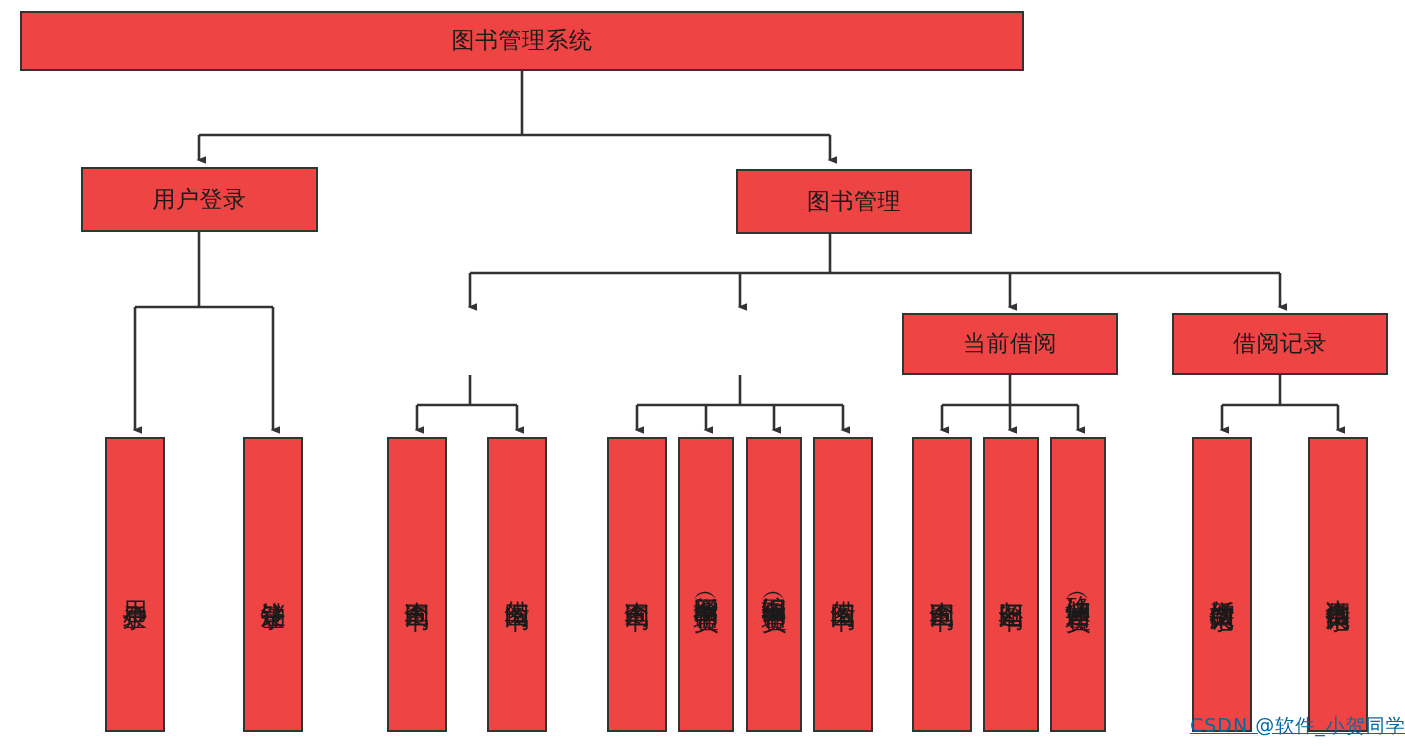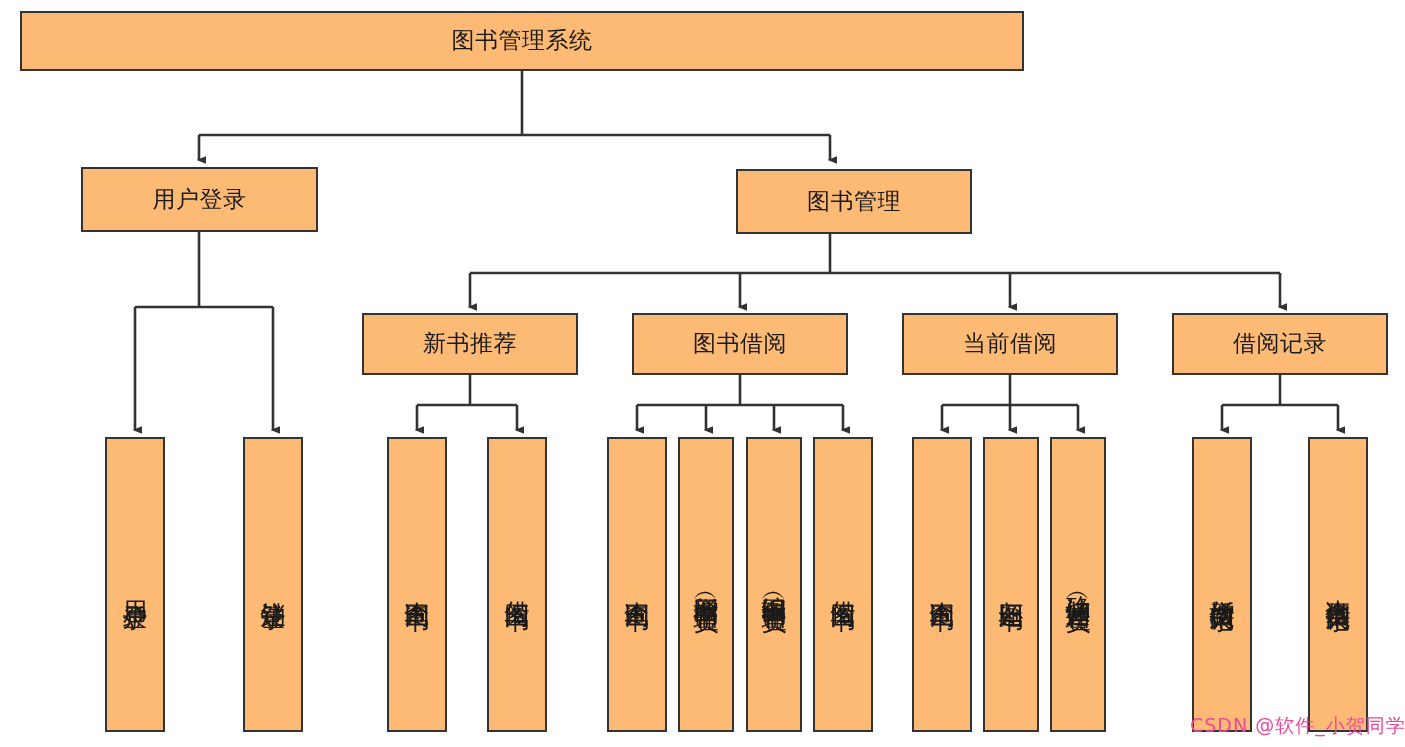--- a/index.html
+++ b/index.html
@@ -22,21 +22,21 @@
     position: absolute;
     left: 0;
     top: 0;
     width: 1405px;
     height: 747px;
     pointer-events: none;
   }
   .node {
     position: absolute;
     box-sizing: border-box;
-    background: #fdba74;
+    background: #ef4444;
     border: 2px solid #333333;
     display: flex;
     align-items: center;
     justify-content: center;
     color: #222222;
   }
   .node-label {
     display: block;
     text-align: center;
     color: #1a1a1a;
@@ -55,25 +55,26 @@
   .node.vertical .node-label {
     writing-mode: vertical-rl;
     text-orientation: upright;
     font-size: 25px;
     line-height: 1.08;
     letter-spacing: 2px;
     max-height: 100%;
   }
   .watermark {
     position: absolute;
-    color: #ec4899;
+    color: #0369a1;
     font-size: 19px;
     letter-spacing: 1px;
     white-space: nowrap;
     user-select: none;
+    text-decoration: underline;
   }
 </style>
 </head>
 <body>
 
 <div id="diagram-root">
 
   <svg id="edges-layer" width="1405" height="747" viewBox="0 0 1405 747">
     <defs>
       <marker id="arrowhead" markerWidth="10" markerHeight="10" refX="5" refY="7" orient="auto" markerUnits="userSpaceOnUse">
@@ -135,27 +136,21 @@
   </div>
 
   <div class="node horizontal" style="left:81px; top:167px; width:237px; height:65px;">
     <span class="node-label">用户登录</span>
   </div>
 
   <div class="node horizontal" style="left:736px; top:169px; width:236px; height:65px;">
     <span class="node-label">图书管理</span>
   </div>
 
-  <div class="node horizontal" style="left:362px; top:313px; width:216px; height:62px;">
-    <span class="node-label">新书推荐</span>
-  </div>
-
-  <div class="node horizontal" style="left:632px; top:313px; width:216px; height:62px;">
-    <span class="node-label">图书借阅</span>
-  </div>
+
 
   <div class="node horizontal" style="left:1172px; top:313px; width:216px; height:62px;">
     <span class="node-label">借阅记录</span>
   </div>
 
   <div class="node horizontal" style="left:902px; top:313px; width:216px; height:62px;">
     <span class="node-label">当前借阅</span>
   </div>
 
   <div class="node vertical" style="left:105px; top:437px; width:60px; height:295px;">

